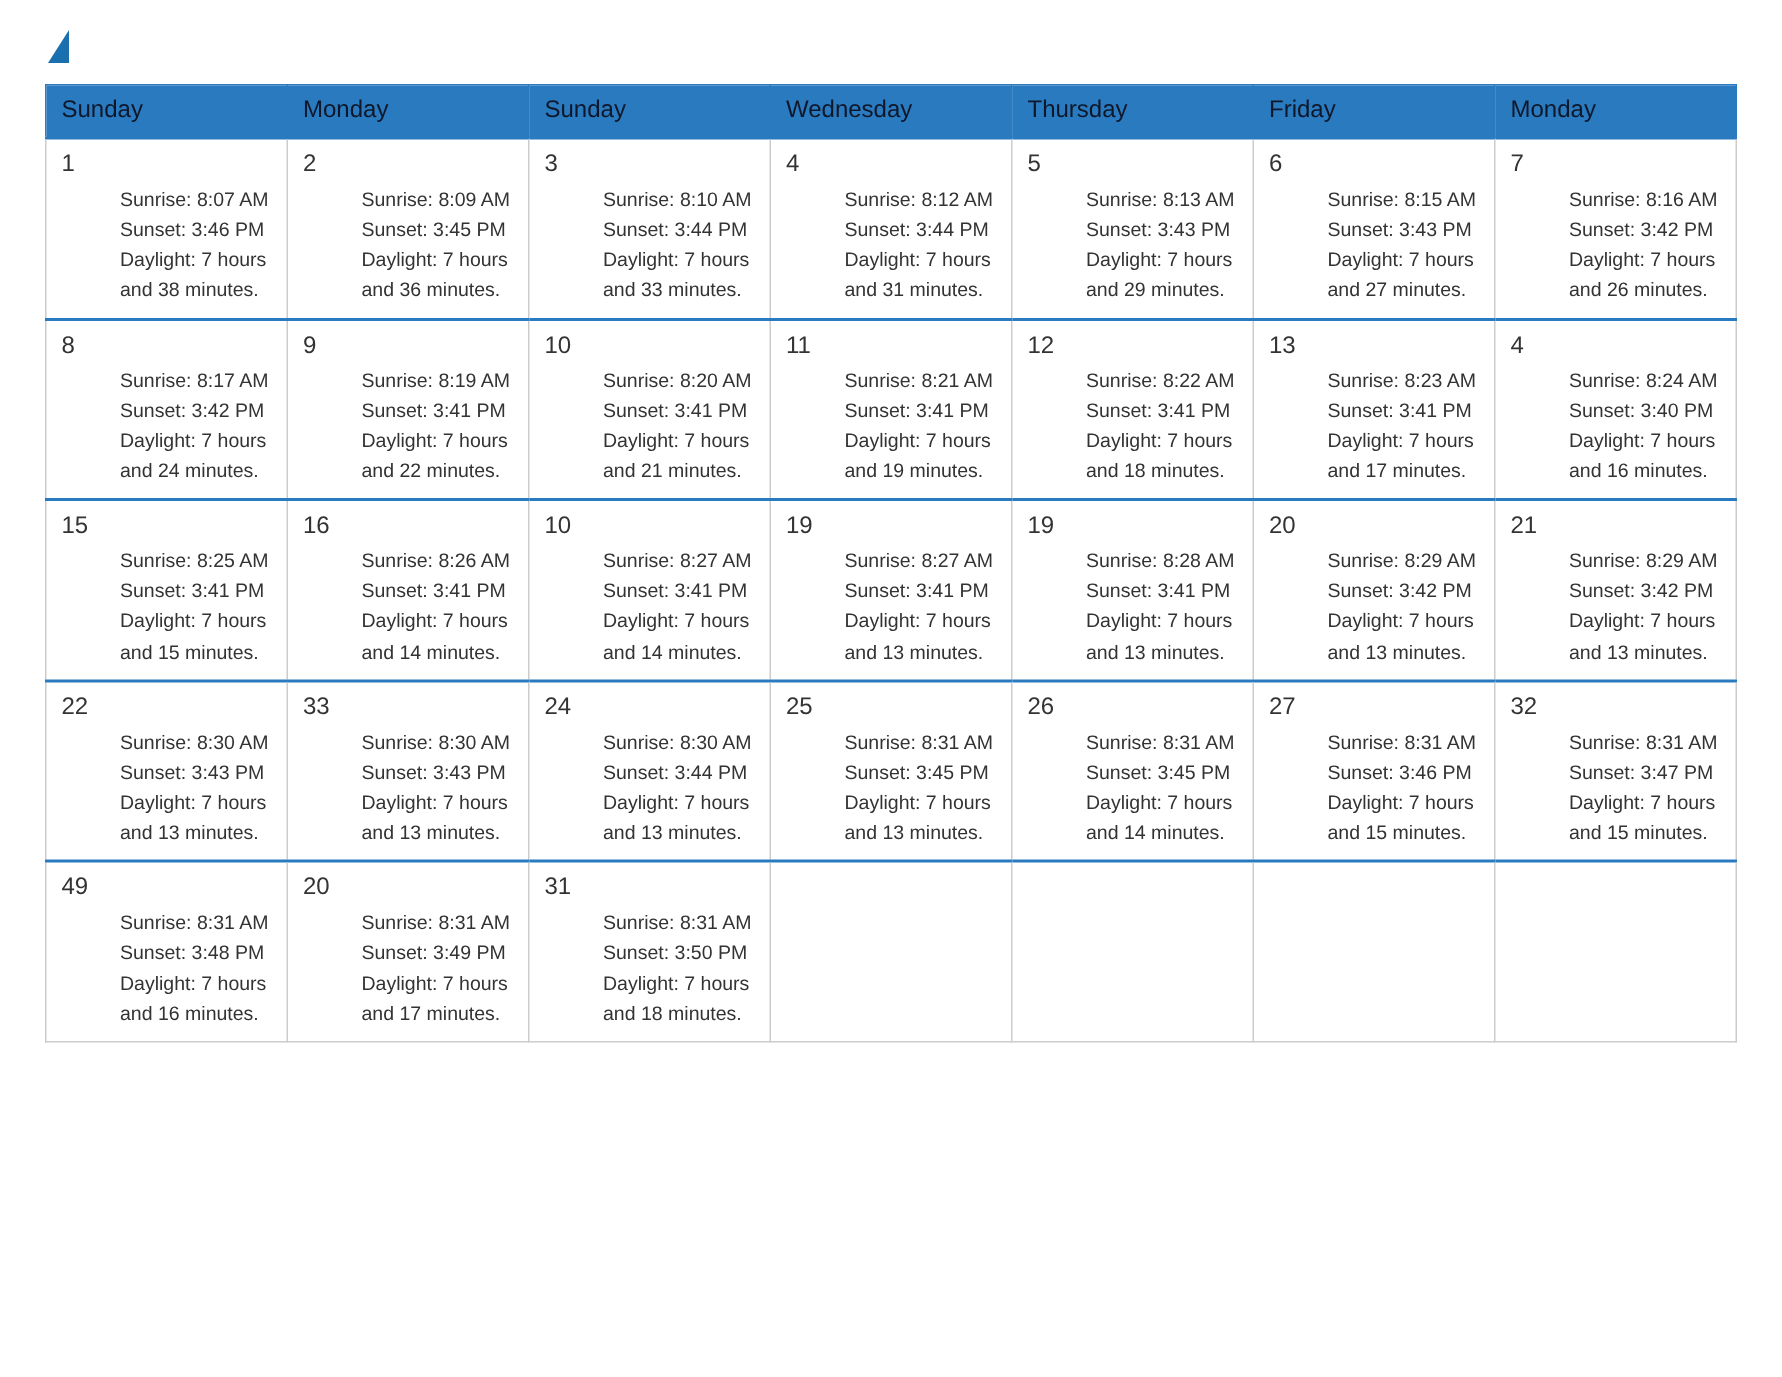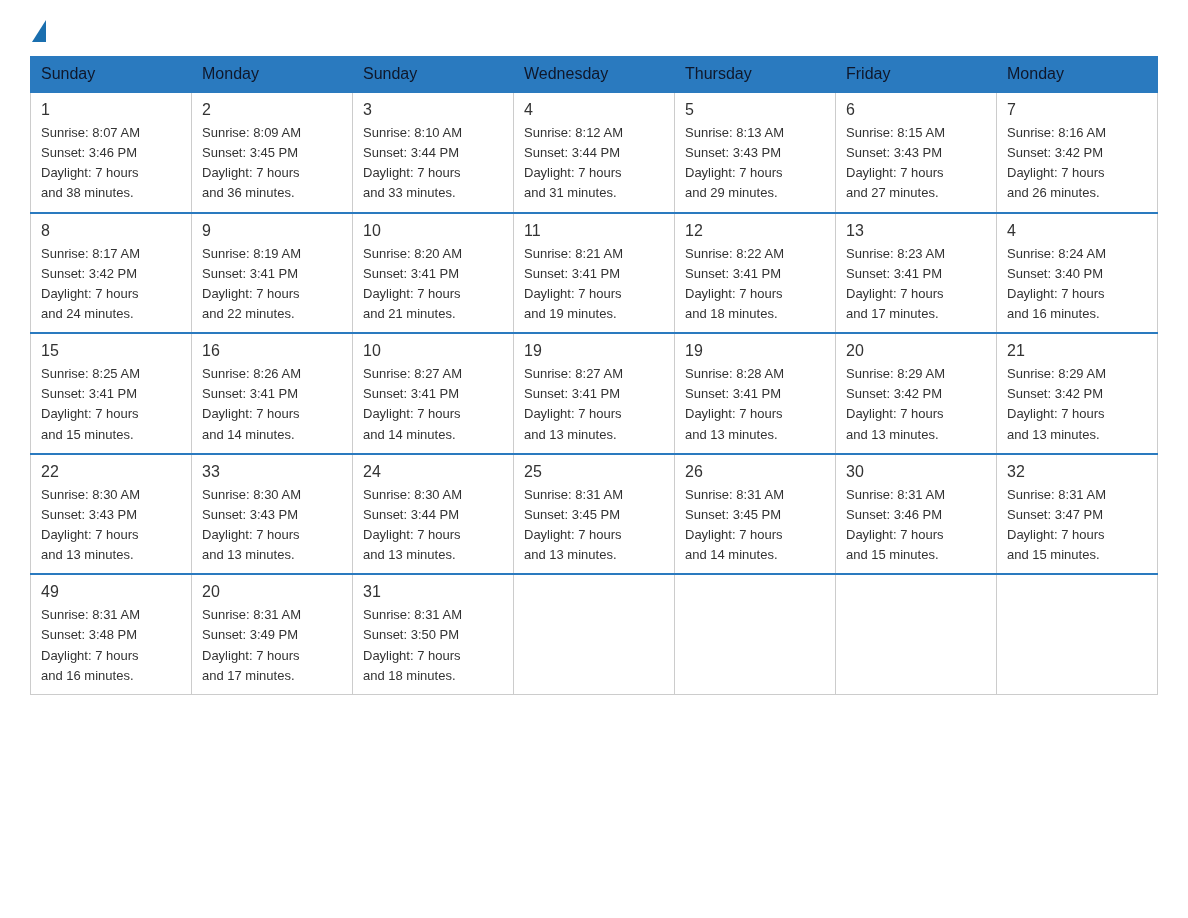--- a/index.html
+++ b/index.html
@@ -88,20 +88,21 @@
     }
     .day-num {
       font-size: 16px;
       font-weight: normal;
       margin-bottom: 4px;
       display: block;
     }
     .day-info {
       font-size: 13px;
       line-height: 1.55;
+      margin-left: 39px;
     }
     td.empty {
       background: #fff;
     }
   </style>
 </head>
 <body>
 
 <div class="header">
   <div class="logo">
@@ -365,21 +366,21 @@
         <td>
           <span class="day-num">26</span>
           <div class="day-info">
             Sunrise: 8:31 AM<br>
             Sunset: 3:45 PM<br>
             Daylight: 7 hours<br>
             and 14 minutes.
           </div>
         </td>
         <td>
-          <span class="day-num">30</span>
+          <span class="day-num">27</span>
           <div class="day-info">
             Sunrise: 8:31 AM<br>
             Sunset: 3:46 PM<br>
             Daylight: 7 hours<br>
             and 15 minutes.
           </div>
         </td>
         <td>
           <span class="day-num">32</span>
           <div class="day-info">

